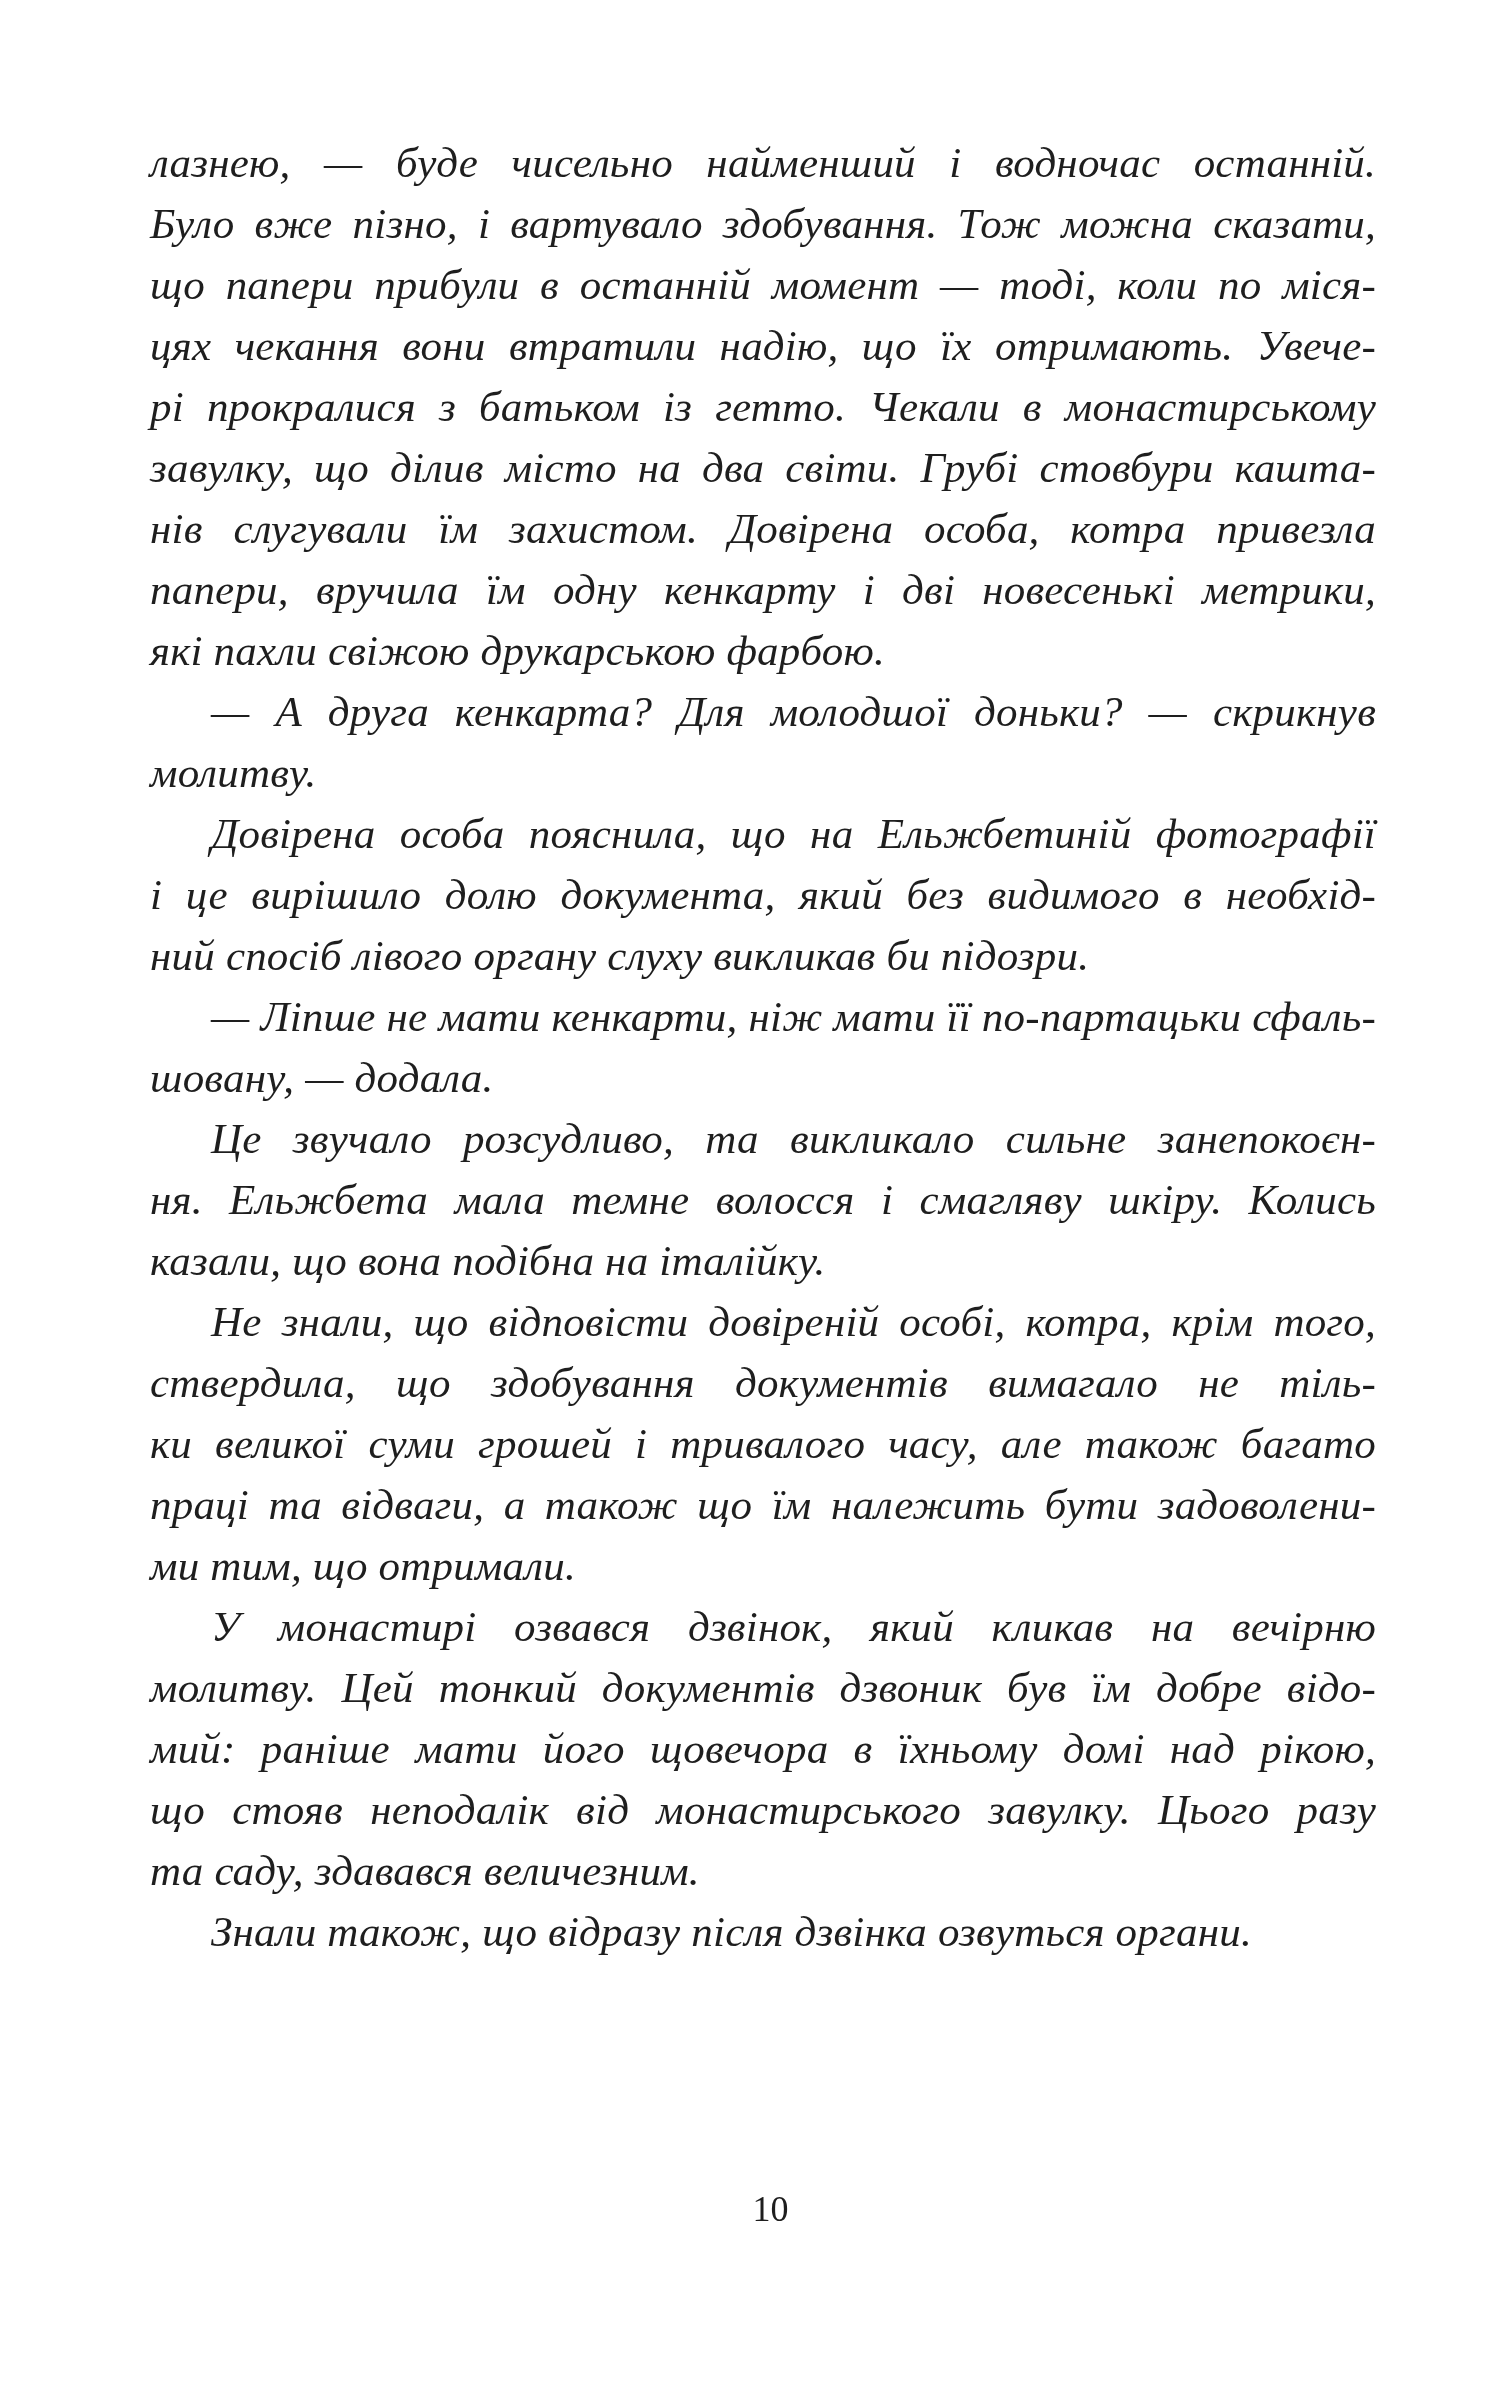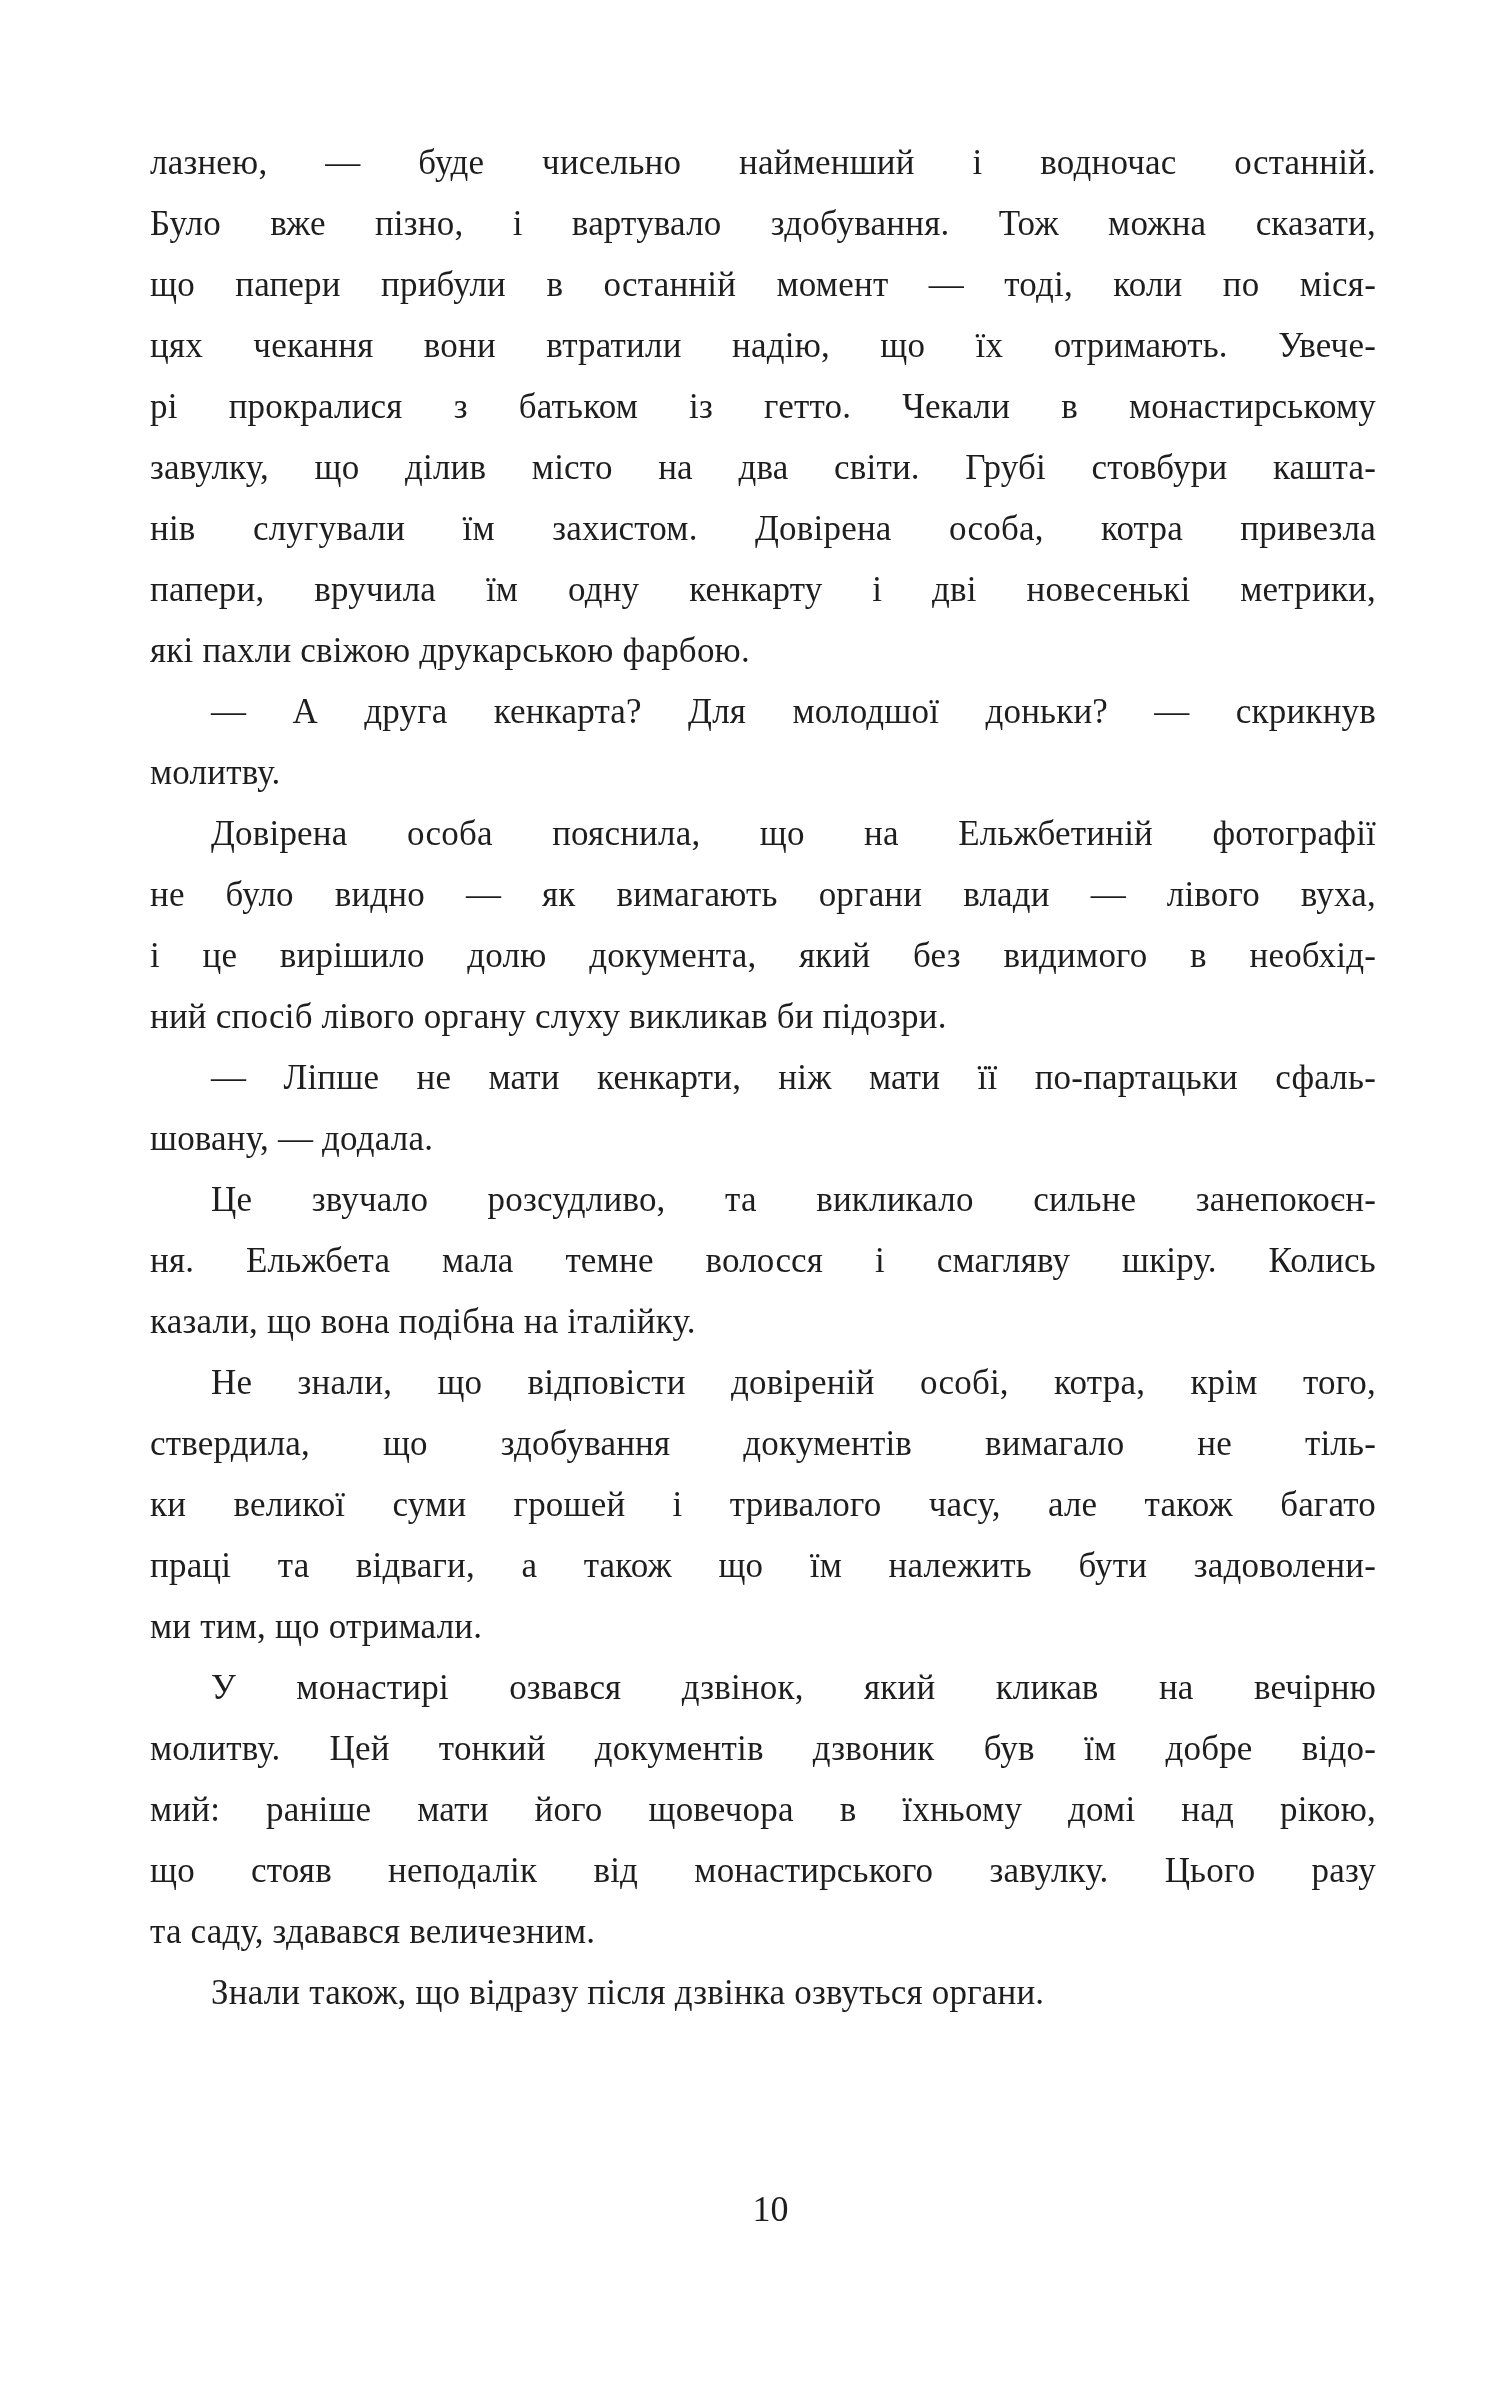--- a/index.html
+++ b/index.html
@@ -17,23 +17,24 @@
   .page {
     position: absolute;
     inset: 0;
     background: #ffffff;
   }
   .text-block {
     position: absolute;
     left: 150px;
     top: 132px;
     width: 1226px;
-    font-size: 35px;
+    font-size: 43px;
     line-height: 61px;
     letter-spacing: 0.2px;
+    font-style: italic;
   }
   .para { margin: 0; }
   .line {
     text-align: justify;
     text-align-last: justify;
     white-space: normal;
     min-height: 61px;
   }
   .line.last {
     text-align-last: left;
@@ -66,21 +67,20 @@
         <div class="line">нів слугували їм захистом. Довірена особа, котра привезла</div>
         <div class="line">папери, вручила їм одну кенкарту і дві новесенькі метрики,</div>
         <div class="line last">які пахли свіжою друкарською фарбою.</div>
       </div>
       <div class="para indent">
         <div class="line first">— А друга кенкарта? Для молодшої доньки? — скрикнув</div>
         <div class="line last">молитву.</div>
       </div>
       <div class="para indent">
         <div class="line first">Довірена особа пояснила, що на Ельжбетиній фотографії</div>
-        <div class="line">не було видно — як вимагають органи влади — лівого вуха,</div>
         <div class="line">і це вирішило долю документа, який без видимого в необхід-</div>
         <div class="line last">ний спосіб лівого органу слуху викликав би підозри.</div>
       </div>
       <div class="para indent">
         <div class="line first">— Ліпше не мати кенкарти, ніж мати її по-партацьки сфаль-</div>
         <div class="line last">шовану, — додала.</div>
       </div>
       <div class="para indent">
         <div class="line first">Це звучало розсудливо, та викликало сильне занепокоєн-</div>
         <div class="line">ня. Ельжбета мала темне волосся і смагляву шкіру. Колись</div>

